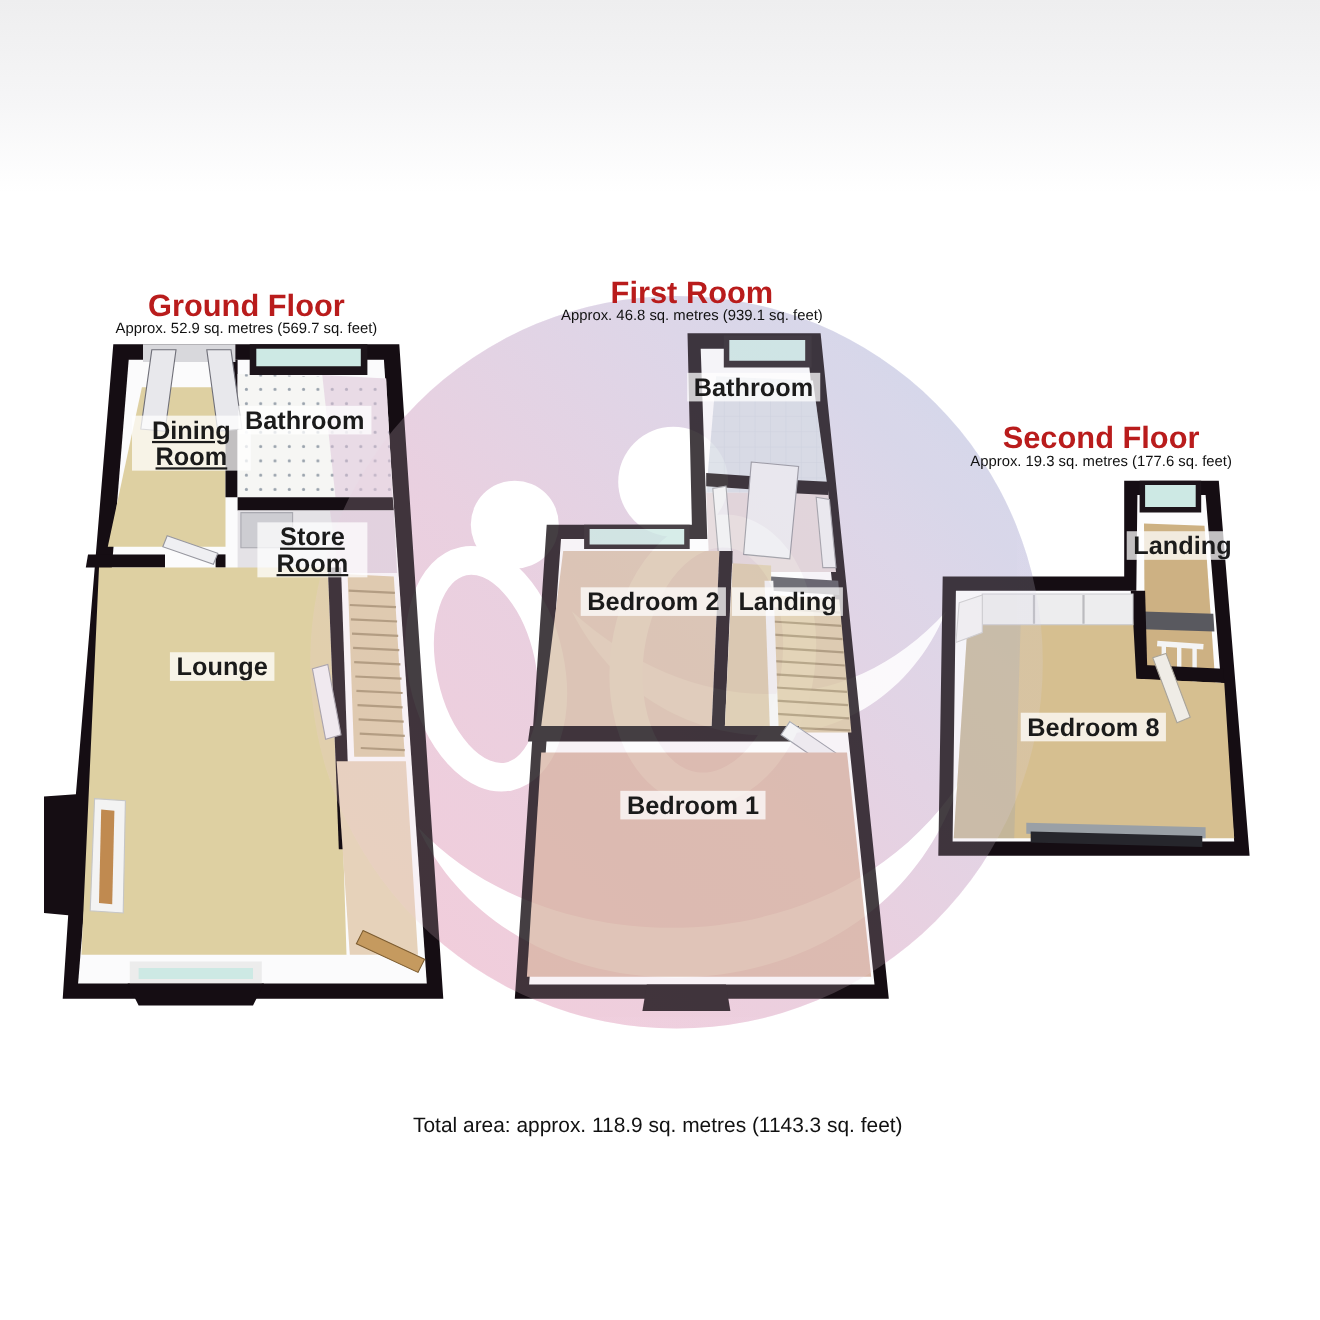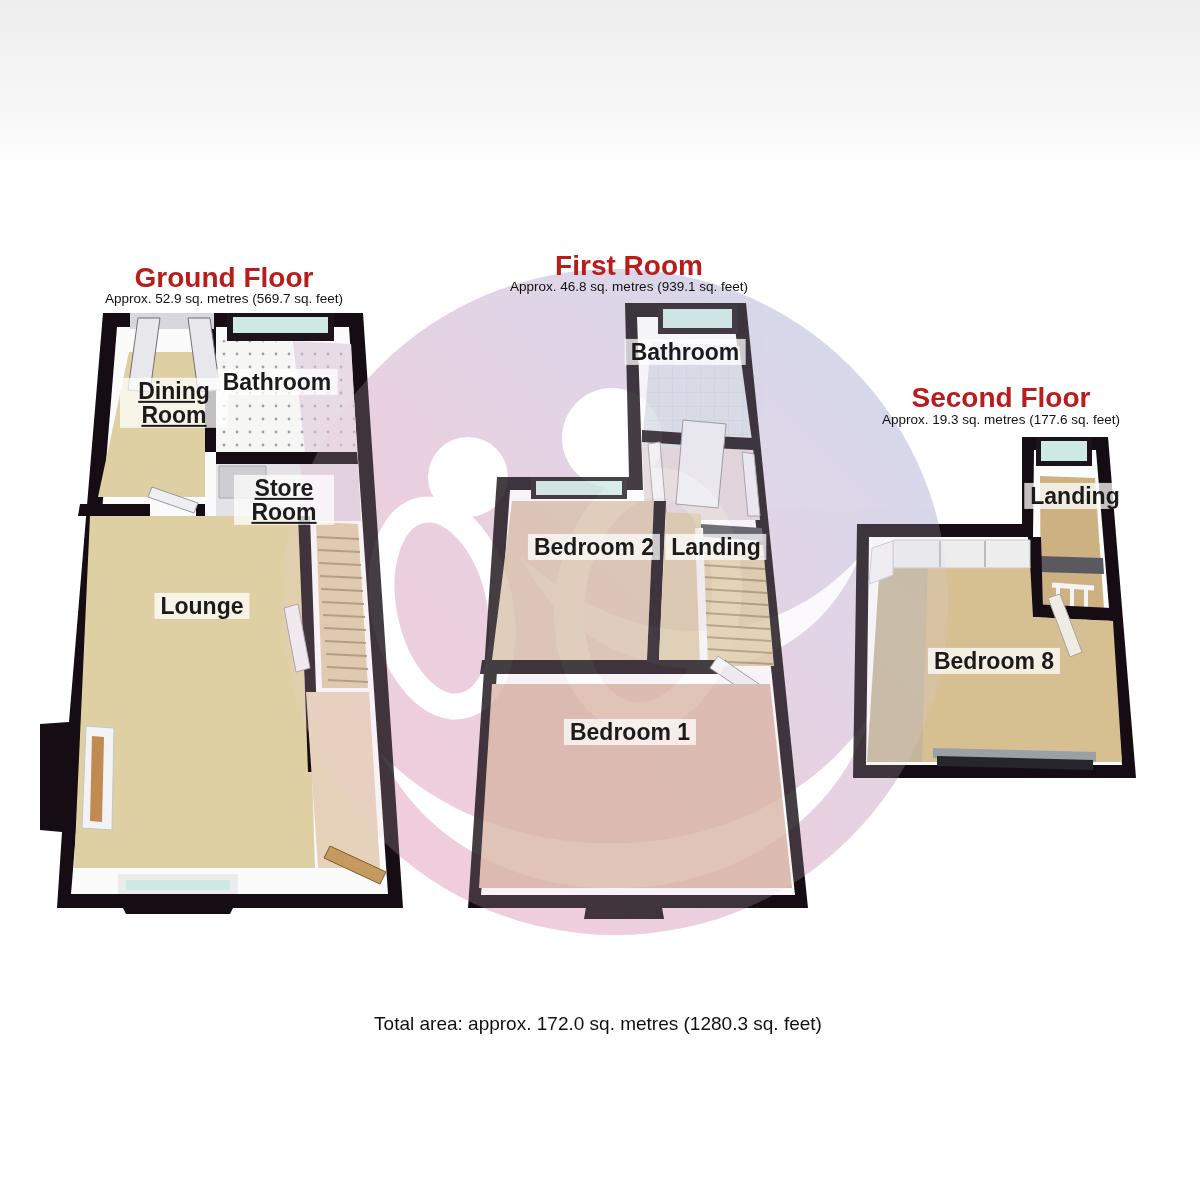--- a/index.html
+++ b/index.html
@@ -205,14 +205,14 @@
   <div class="lbl" style="left:202px;top:606px">Lounge</div>
 
   <div class="lbl" style="left:685px;top:352px">Bathroom</div>
   <div class="lbl" style="left:594px;top:547px">Bedroom 2</div>
   <div class="lbl" style="left:716px;top:547px">Landing</div>
   <div class="lbl" style="left:630px;top:732px">Bedroom 1</div>
 
   <div class="lbl" style="left:1075px;top:496px">Landing</div>
   <div class="lbl" style="left:994px;top:661px">Bedroom 8</div>
 
-  <div class="total-area" style="left:598px;top:1024px">Total area: approx. 172.0 sq. metres (1280.3 sq. feet)</div>
+  <div class="total-area" style="left:598px;top:1024px">Total area: approx. 118.9 sq. metres (1143.3 sq. feet)</div>
 </div>
 
 </body></html>

